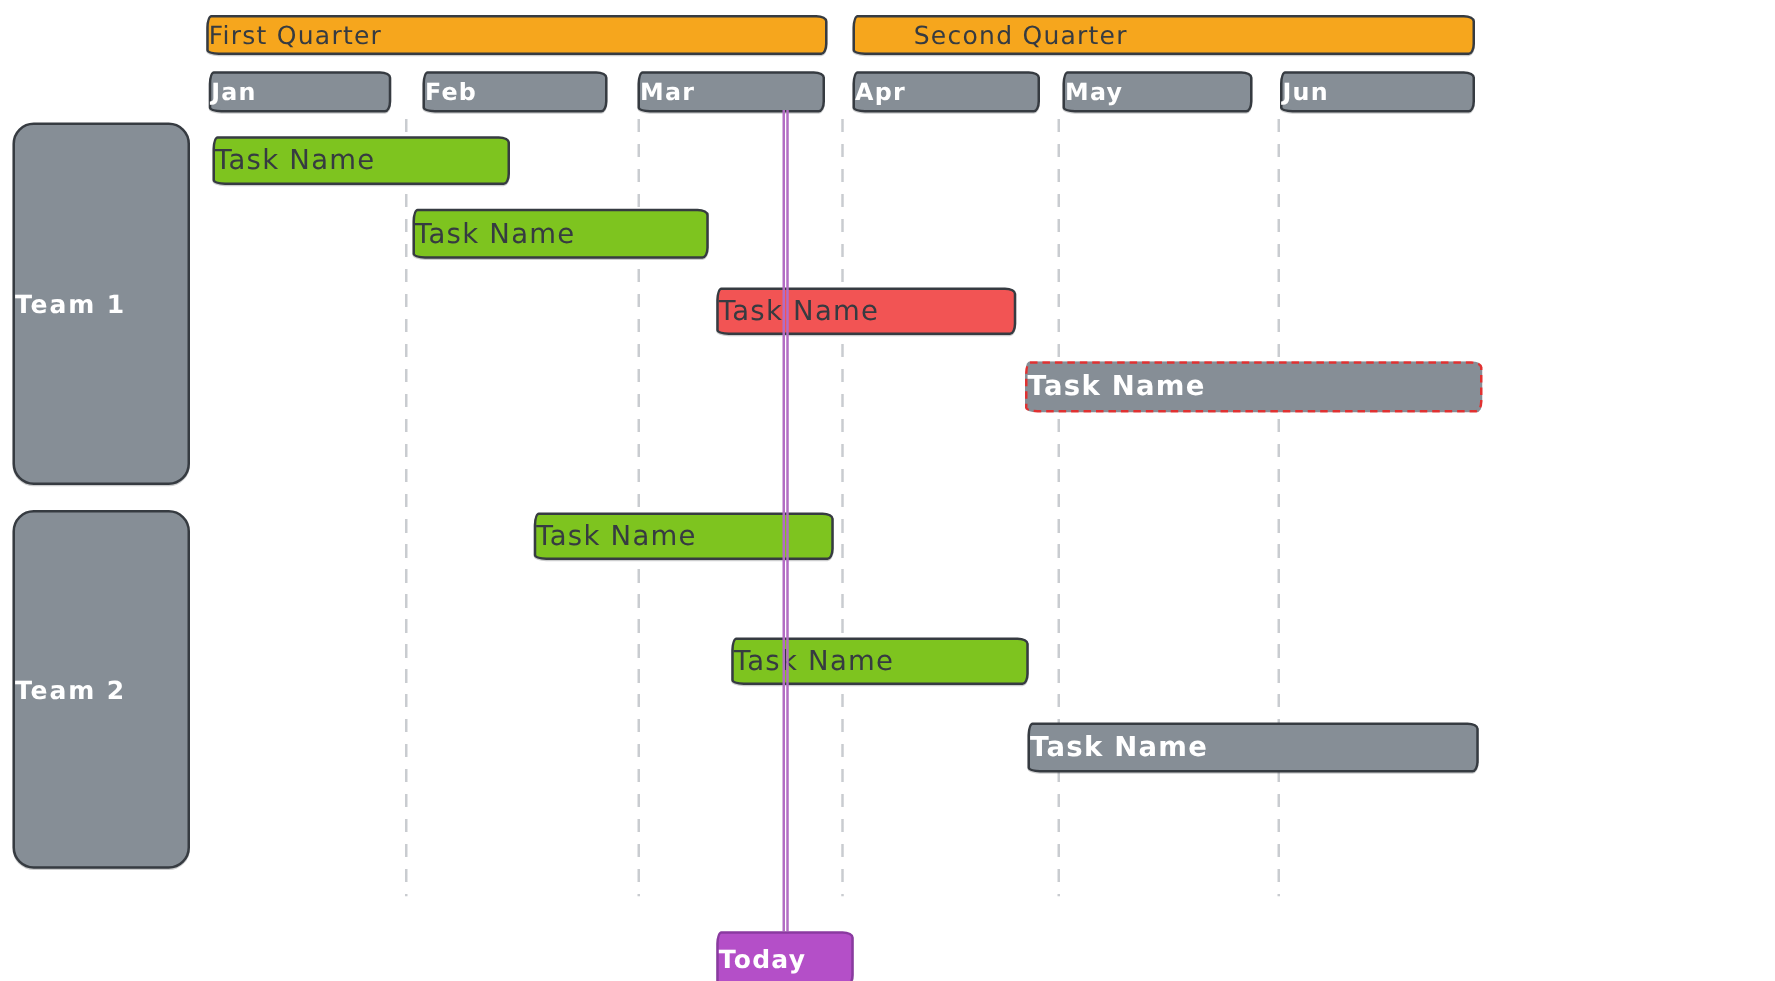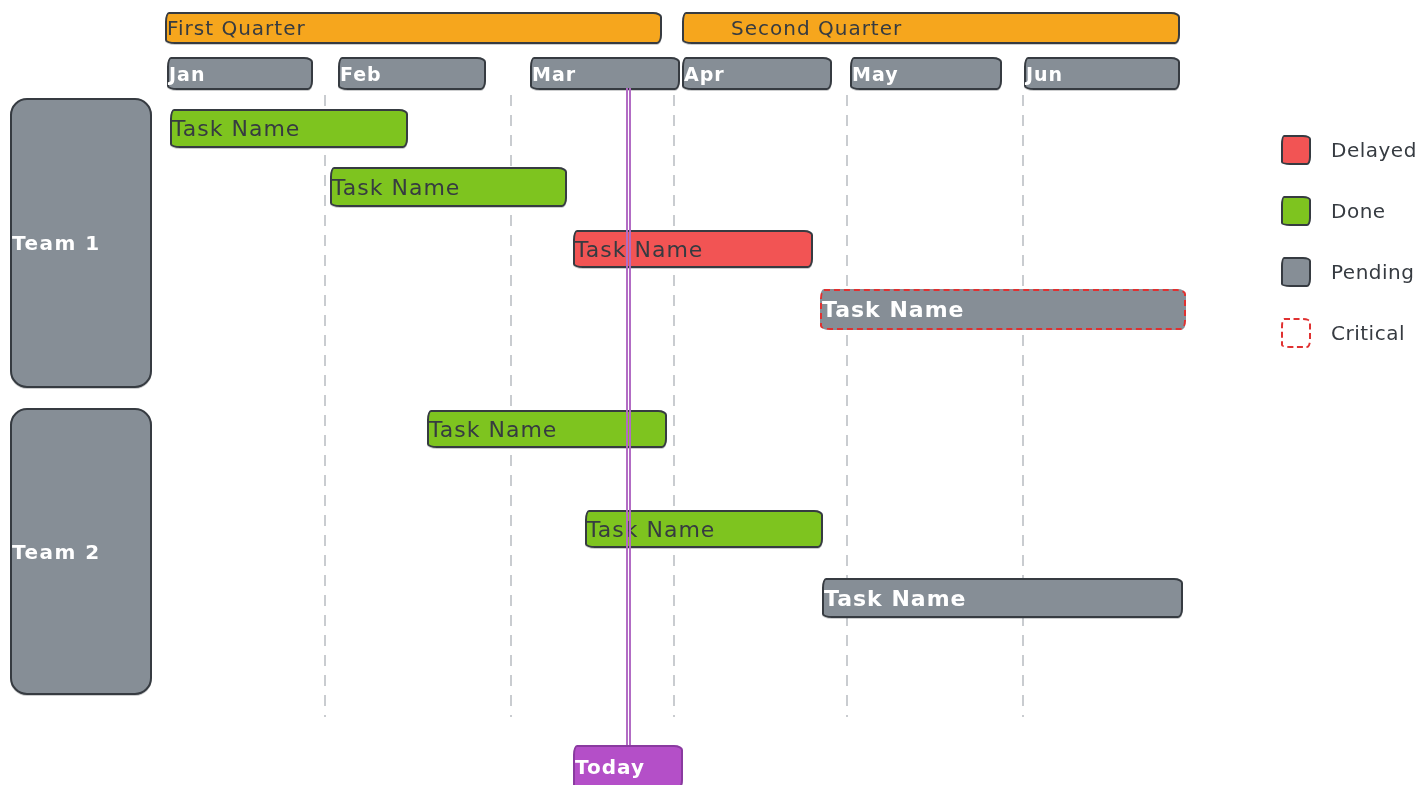--- a/index.html
+++ b/index.html
@@ -53,51 +53,33 @@
   .swatch.delayed{background:var(--red);}
   .swatch.done{background:var(--green);}
   .swatch.pending{background:var(--gray);}
   .swatch.critical{background:transparent;border:2.5px dashed var(--crit);}
   .legend-label{margin-left:20px;font-size:20px;color:var(--ink);letter-spacing:.5px;}
 </style>
 </head>
 <body>
 
 <div id="canvas">
-  <div class="legend" id="legend">
-      <div class="legend-row">
-        <div class="swatch delayed"></div>
-        <span class="legend-label">Delayed</span>
-      </div>
-      <div class="legend-row">
-        <div class="swatch done"></div>
-        <span class="legend-label">Done</span>
-      </div>
-      <div class="legend-row">
-        <div class="swatch pending"></div>
-        <span class="legend-label">Pending</span>
-      </div>
-      <div class="legend-row">
-        <div class="swatch critical"></div>
-        <span class="legend-label">Critical</span>
-      </div>
-    </div>
 <div class="shape sketch quarter" style="left: 165px; width: 497px;">
       <span>First Quarter</span>
     </div>
     <div class="shape sketch quarter" style="left: 682px; width: 498px; padding-left: 47px;">
       <span>Second Quarter</span>
     </div>
     <div class="shape sketch month" style="left: 338px; width: 148px;">
       <span>Feb</span>
     </div>
     <div class="shape sketch month" style="left: 167px; width: 146px;">
       <span>Jan</span>
     </div>
-    <div class="shape sketch month" style="left: 510px; width: 150px; margin-left: 20px;">
+    <div class="shape sketch month" style="left: 510px; width: 150px;">
       <span>Mar</span>
     </div>
     <div class="shape sketch month" style="left: 682px; width: 150px;">
       <span>Apr</span>
     </div>
     <div class="shape sketch month" style="left: 850px; width: 152px;">
       <span>May</span>
     </div>
     <div class="shape sketch month" style="left: 1024px; width: 156px;">
       <span>Jun</span>

